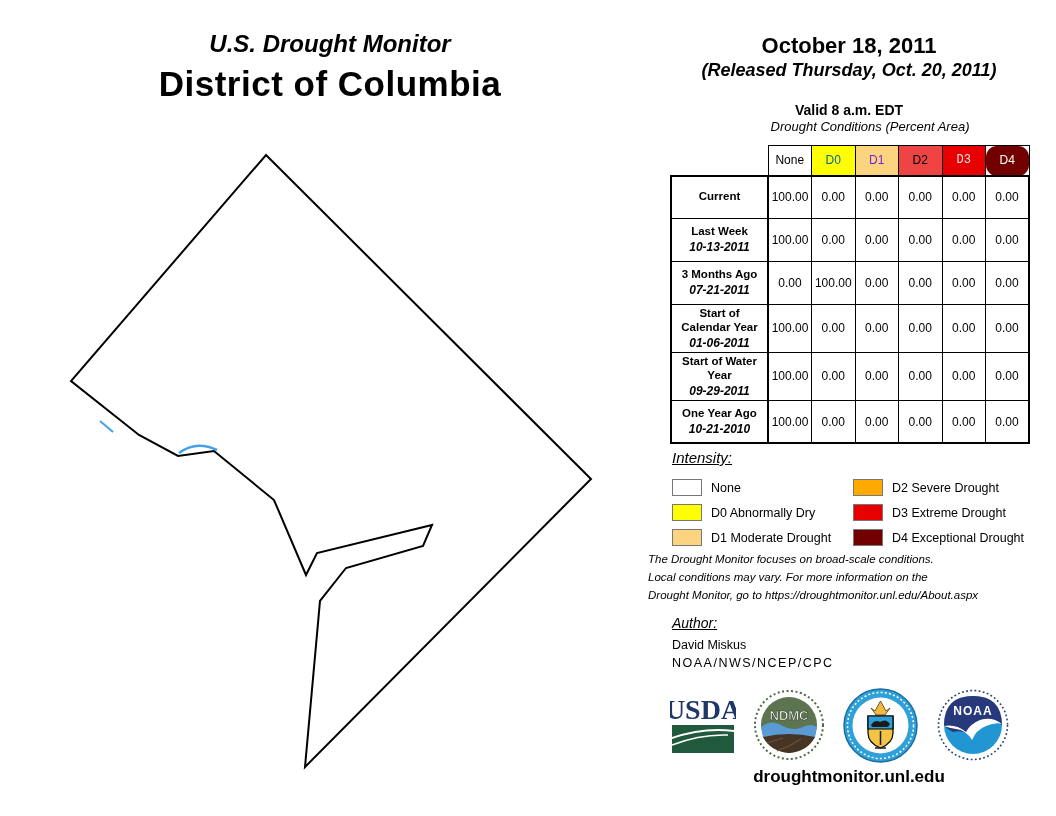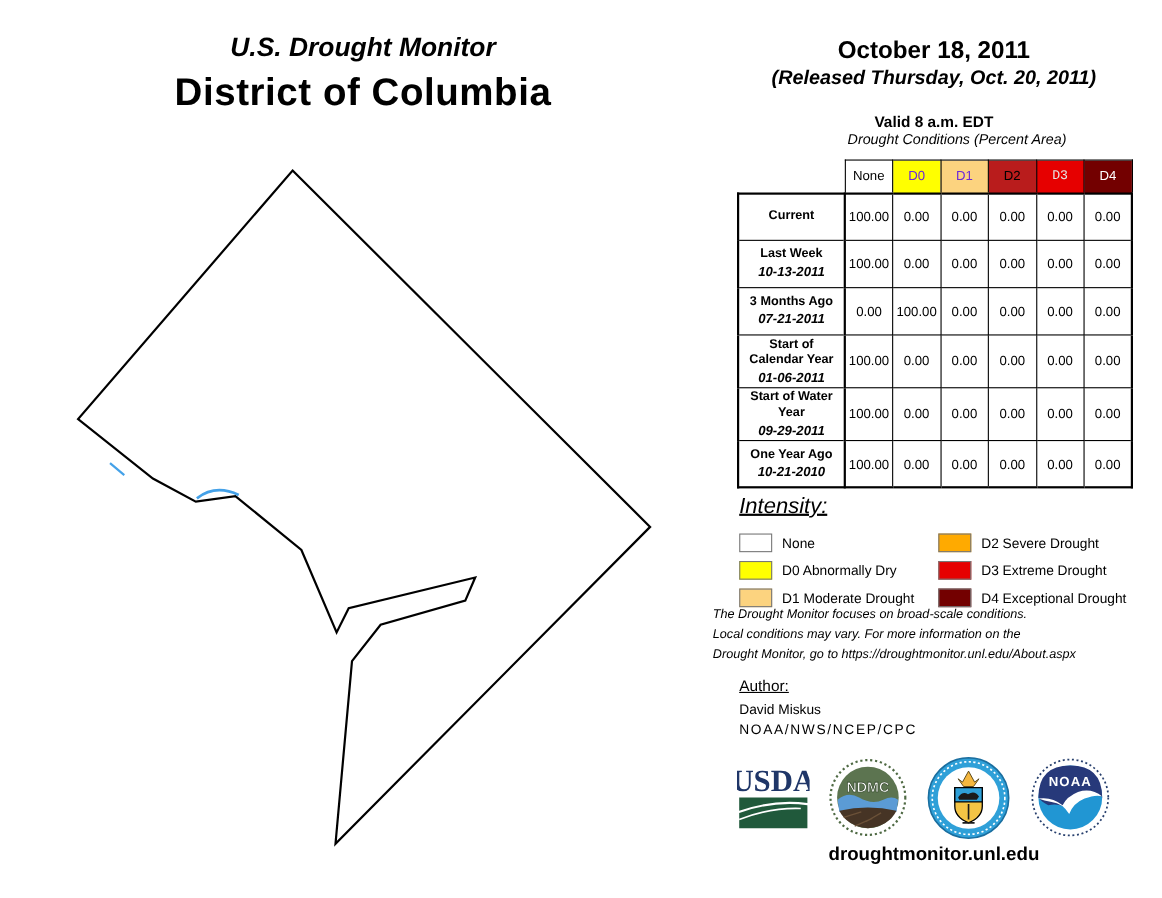--- a/index.html
+++ b/index.html
@@ -30,29 +30,29 @@
   #dm-table tbody td { height:43px; font-size:12px; }
   #dm-table tbody td.row-label { font-weight:bold; font-size:11.5px; line-height:1.2; padding:2px; }
   #dm-table tbody td.row-label .row-date { font-size:12px; font-style:italic; font-weight:bold; margin-top:1px; }
   #dm-table tbody tr td:first-child { border-left:2px solid #000; border-right:2px solid #000; }
   #dm-table tbody tr:first-child td { border-top:2px solid #000; }
   #dm-table tbody tr:last-child td { border-bottom:2px solid #000; }
   #dm-table tbody tr td:last-child { border-right:2px solid #000; }
 
   
   #legend { left:672px; top:449px; width:360px; }
-  #legend-heading { font-size:20px; font-style:italic; text-decoration:underline; }
+  #legend-heading { font-size:15px; font-style:italic; text-decoration:underline; }
   #legend-grid { margin-top:9px; display:grid; grid-template-columns:181px auto; grid-template-rows:repeat(3,25px); grid-auto-flow:column; }
   .legend-item { display:flex; align-items:center; }
   .legend-swatch { width:30px; height:17px; border:1px solid #777; flex:0 0 auto; }
   .legend-label { font-size:12.5px; margin-left:9px; white-space:nowrap; }
 
   
   #notes { left:648px; top:551px; width:380px; font-size:11.5px; font-style:italic; line-height:1.55; white-space:pre-line; }
-  #author-heading { left:672px; top:615px; font-size:14px; text-decoration:underline; }
+  #author-heading { left:672px; top:615px; font-size:14px; font-style:italic; text-decoration:underline; }
   #author-name { left:672px; top:638px; font-size:12.5px; }
   #author-org { left:672px; top:656px; font-size:12.5px; letter-spacing:1.5px;text-align:center; }
 
   
   #logos { left:670px; top:687px; width:360px; height:76px; display:flex; align-items:center; gap:17px; }
   #footer-url { left:664px; top:767px; width:370px; text-align:center; font-size:17px; font-weight:bold; }
 </style>
 </head>
 <body>
 
@@ -82,25 +82,25 @@
       <col class="c-val">
       <col class="c-val">
       <col class="c-val">
       <col class="c-val">
       <col class="c-val">
   </colgroup>
   <thead>
     <tr>
       <th class="corner"></th>
       <th style="background-color: rgb(255, 255, 255); color: rgb(0, 0, 0);">None</th>
-      <th style="background-color: rgb(255, 255, 0); color: #6d28d9;">D0</th>
+      <th style="background-color: rgb(255, 255, 0); color: #0369a1;">D0</th>
       <th style="background-color: rgb(252, 211, 127); color: #6d28d9;">D1</th>
-      <th style="background-color: #b91c1c; color: rgb(0, 0, 0); text-align: center;">D2</th>
+      <th style="background-color: #ef4444; color: rgb(0, 0, 0); text-align: center;">D2</th>
       <th style="background-color: rgb(230, 0, 0); color: #e5e5e5; font-family: Liberation Mono, monospace;">D3</th>
-      <th style="background-color: rgb(115, 0, 0); color: rgb(255, 255, 255);">D4</th>
+      <th style="background-color: rgb(115, 0, 0); color: rgb(255, 255, 255); border-radius: 11px;">D4</th>
     </tr>
   </thead>
   <tbody>
     <tr>
       <td class="row-label">
         <div>Current</div>
       </td>
       <td>100.00</td>
       <td>0.00</td>
       <td>0.00</td>

